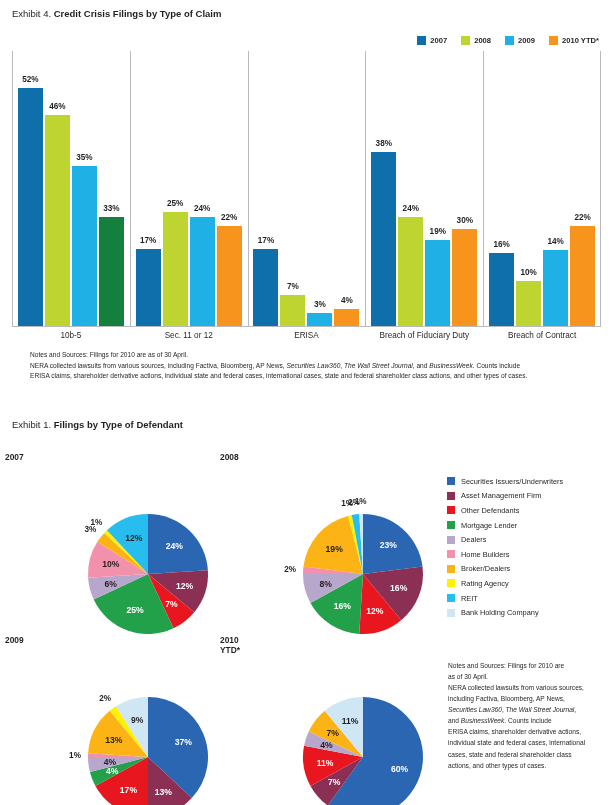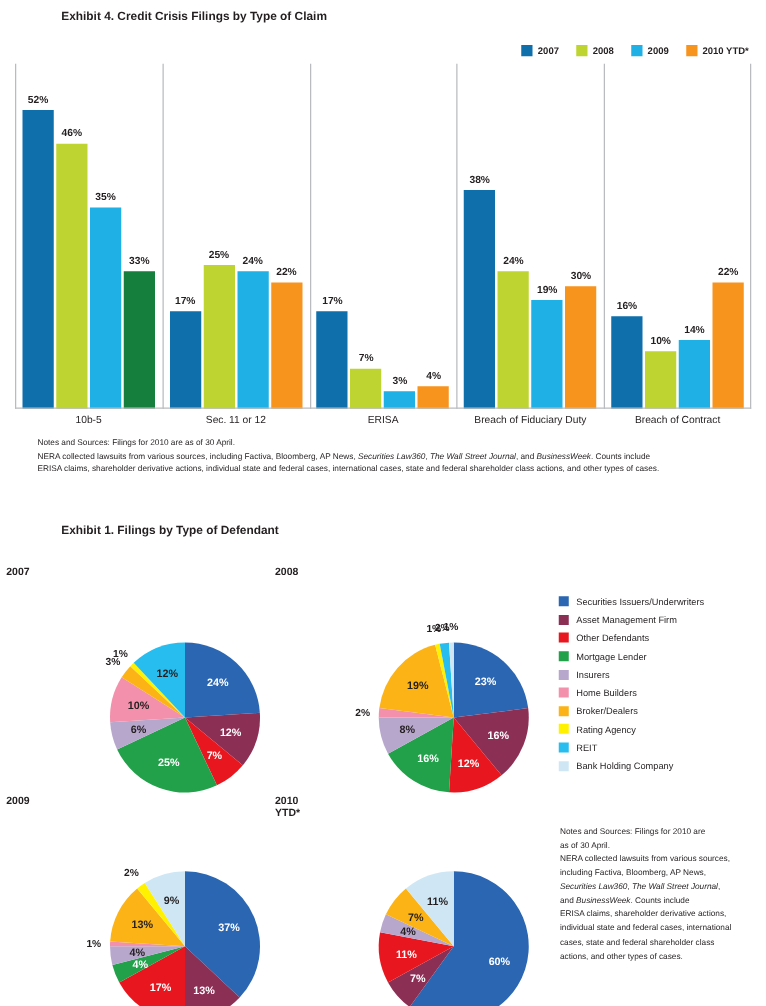--- a/index.html
+++ b/index.html
@@ -7,21 +7,21 @@
     width:613px;height:805px;background:#ffffff;
     font-family:"Liberation Sans", sans-serif;
     color:#231f20;overflow:hidden;position:relative;
   }
   .page{position:relative;width:613px;height:805px;}
 
   
   .exhibit-title{
     position:absolute;font-size:9.5px;color:#231f20;white-space:nowrap;
   }
-  .exhibit-title .lead{font-weight:700;margin-left:37px;}
+  .exhibit-title .lead{font-weight:400;}
   .exhibit-title .bold{font-weight:700;}
 
   
   #bar-chart{position:absolute;left:12px;top:33px;width:589px;height:312px;}
   .bar-legend{position:absolute;right:2px;top:3px;display:flex;gap:14px;align-items:center;}
   .bar-legend .li{display:flex;align-items:center;gap:4px;font-size:7.6px;font-weight:700;color:#231f20;}
   .bar-legend .sw{width:9px;height:9px;display:block;}
 
   .plot{position:absolute;left:0;top:18px;width:589px;height:276px;}
   .plot .frame-left{position:absolute;left:0;top:0;width:1px;height:276px;background:#b9bcbe;}
@@ -148,21 +148,21 @@
               <span class="val">30%</span>
             </div>
           </div>
           <div class="group">
             <div class="bar" style="height: 73.6px; background: rgb(15, 111, 171);">
               <span class="val">16%</span>
             </div>
             <div class="bar" style="height: 46px; background: rgb(190, 213, 49);">
               <span class="val">10%</span>
             </div>
-            <div class="bar" style="height: 55px; background: rgb(31, 176, 229);">
+            <div class="bar" style="height: 77px; background: rgb(31, 176, 229);">
               <span class="val">14%</span>
             </div>
             <div class="bar" style="height: 101.2px; background: rgb(247, 148, 30);">
               <span class="val">22%</span>
             </div>
           </div>
         </div>
       <div class="baseline"></div>
     </div>
     <div class="xlabels" id="bar-xlabels">
@@ -301,21 +301,21 @@
       <div class="row">
         <span class="sw" style="background: rgb(232, 23, 31);"></span>
         <span class="lb">Other Defendants</span>
       </div>
       <div class="row">
         <span class="sw" style="background: rgb(34, 161, 74);"></span>
         <span class="lb">Mortgage Lender</span>
       </div>
       <div class="row">
         <span class="sw" style="background: rgb(184, 167, 205);"></span>
-        <span class="lb">Insurers</span>
+        <span class="lb">Dealers</span>
       </div>
       <div class="row">
         <span class="sw" style="background: rgb(243, 145, 172);"></span>
         <span class="lb">Home Builders</span>
       </div>
       <div class="row">
         <span class="sw" style="background: rgb(252, 179, 22);"></span>
         <span class="lb">Broker/Dealers</span>
       </div>
       <div class="row">

